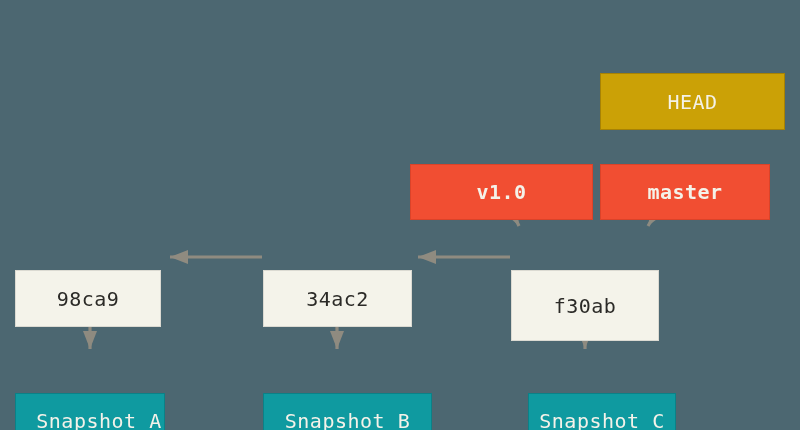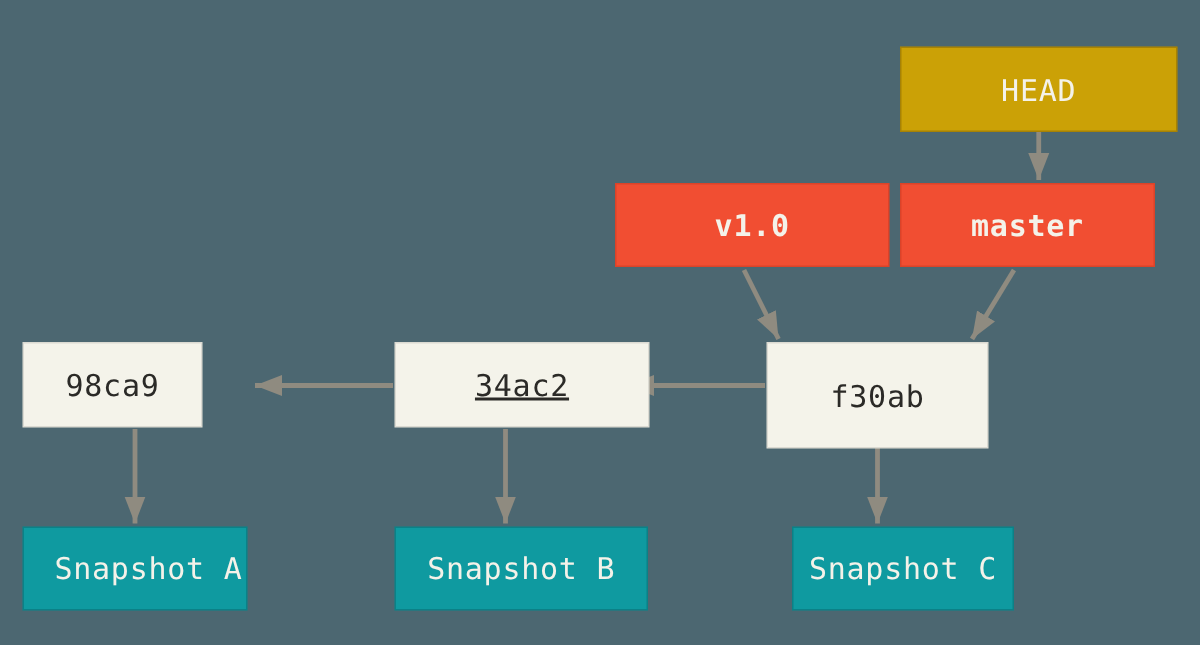--- a/index.html
+++ b/index.html
@@ -28,42 +28,43 @@
     pointer-events: none;
   }
   .node {
     position: absolute;
     display: flex;
     align-items: center;
     justify-content: center;
     font-size: 20px;
     letter-spacing: 0.5px;
     white-space: pre;
+    margin-top: 42px;
   }
   .node-head {
     left: 600px; top: 31px; width: 185px; height: 57px;
     background: var(--head-box);
     color: var(--light-text);
     border: 1px solid rgba(60,40,0,0.25);
   }
   .node-ref {
     background: var(--ref-box);
     color: var(--light-text);
     border: 1px solid rgba(120,20,0,0.18);
     font-weight: bold;
   }
   .node-v1 { left: 410px; top: 122px; width: 183px; height: 56px; }
   .node-master { left: 600px; top: 122px; width: 170px; height: 56px; }
   .node-commit {
     background: var(--commit-box);
     color: var(--commit-text);
     border: 1px solid rgba(0,0,0,0.10);
   }
-  .node-98ca9 { left: 15px;  top: 228px; width: 120px; height: 57px; }
-  .node-34ac2 { left: 263px; top: 228px; width: 170px; height: 57px; text-decoration: underline; }
+  .node-98ca9 { left: 15px;  top: 228px; width: 146px; height: 57px; }
+  .node-34ac2 { left: 263px; top: 228px; width: 149px; height: 57px; }
   .node-f30ab { left: 511px; top: 228px; width: 148px; height: 71px; }
   .node-snapshot {
     background: var(--snapshot-box);
     color: var(--light-text);
     border: 1px solid rgba(0,40,45,0.22);
   }
   .node-snap-a { left: 15px;  top: 351px; width: 150px; height: 56px; padding-left: 18px; }
   .node-snap-b { left: 263px; top: 351px; width: 169px; height: 56px; }
   .node-snap-c { left: 528px; top: 351px; width: 148px; height: 56px; text-align: center; }
 </style>

